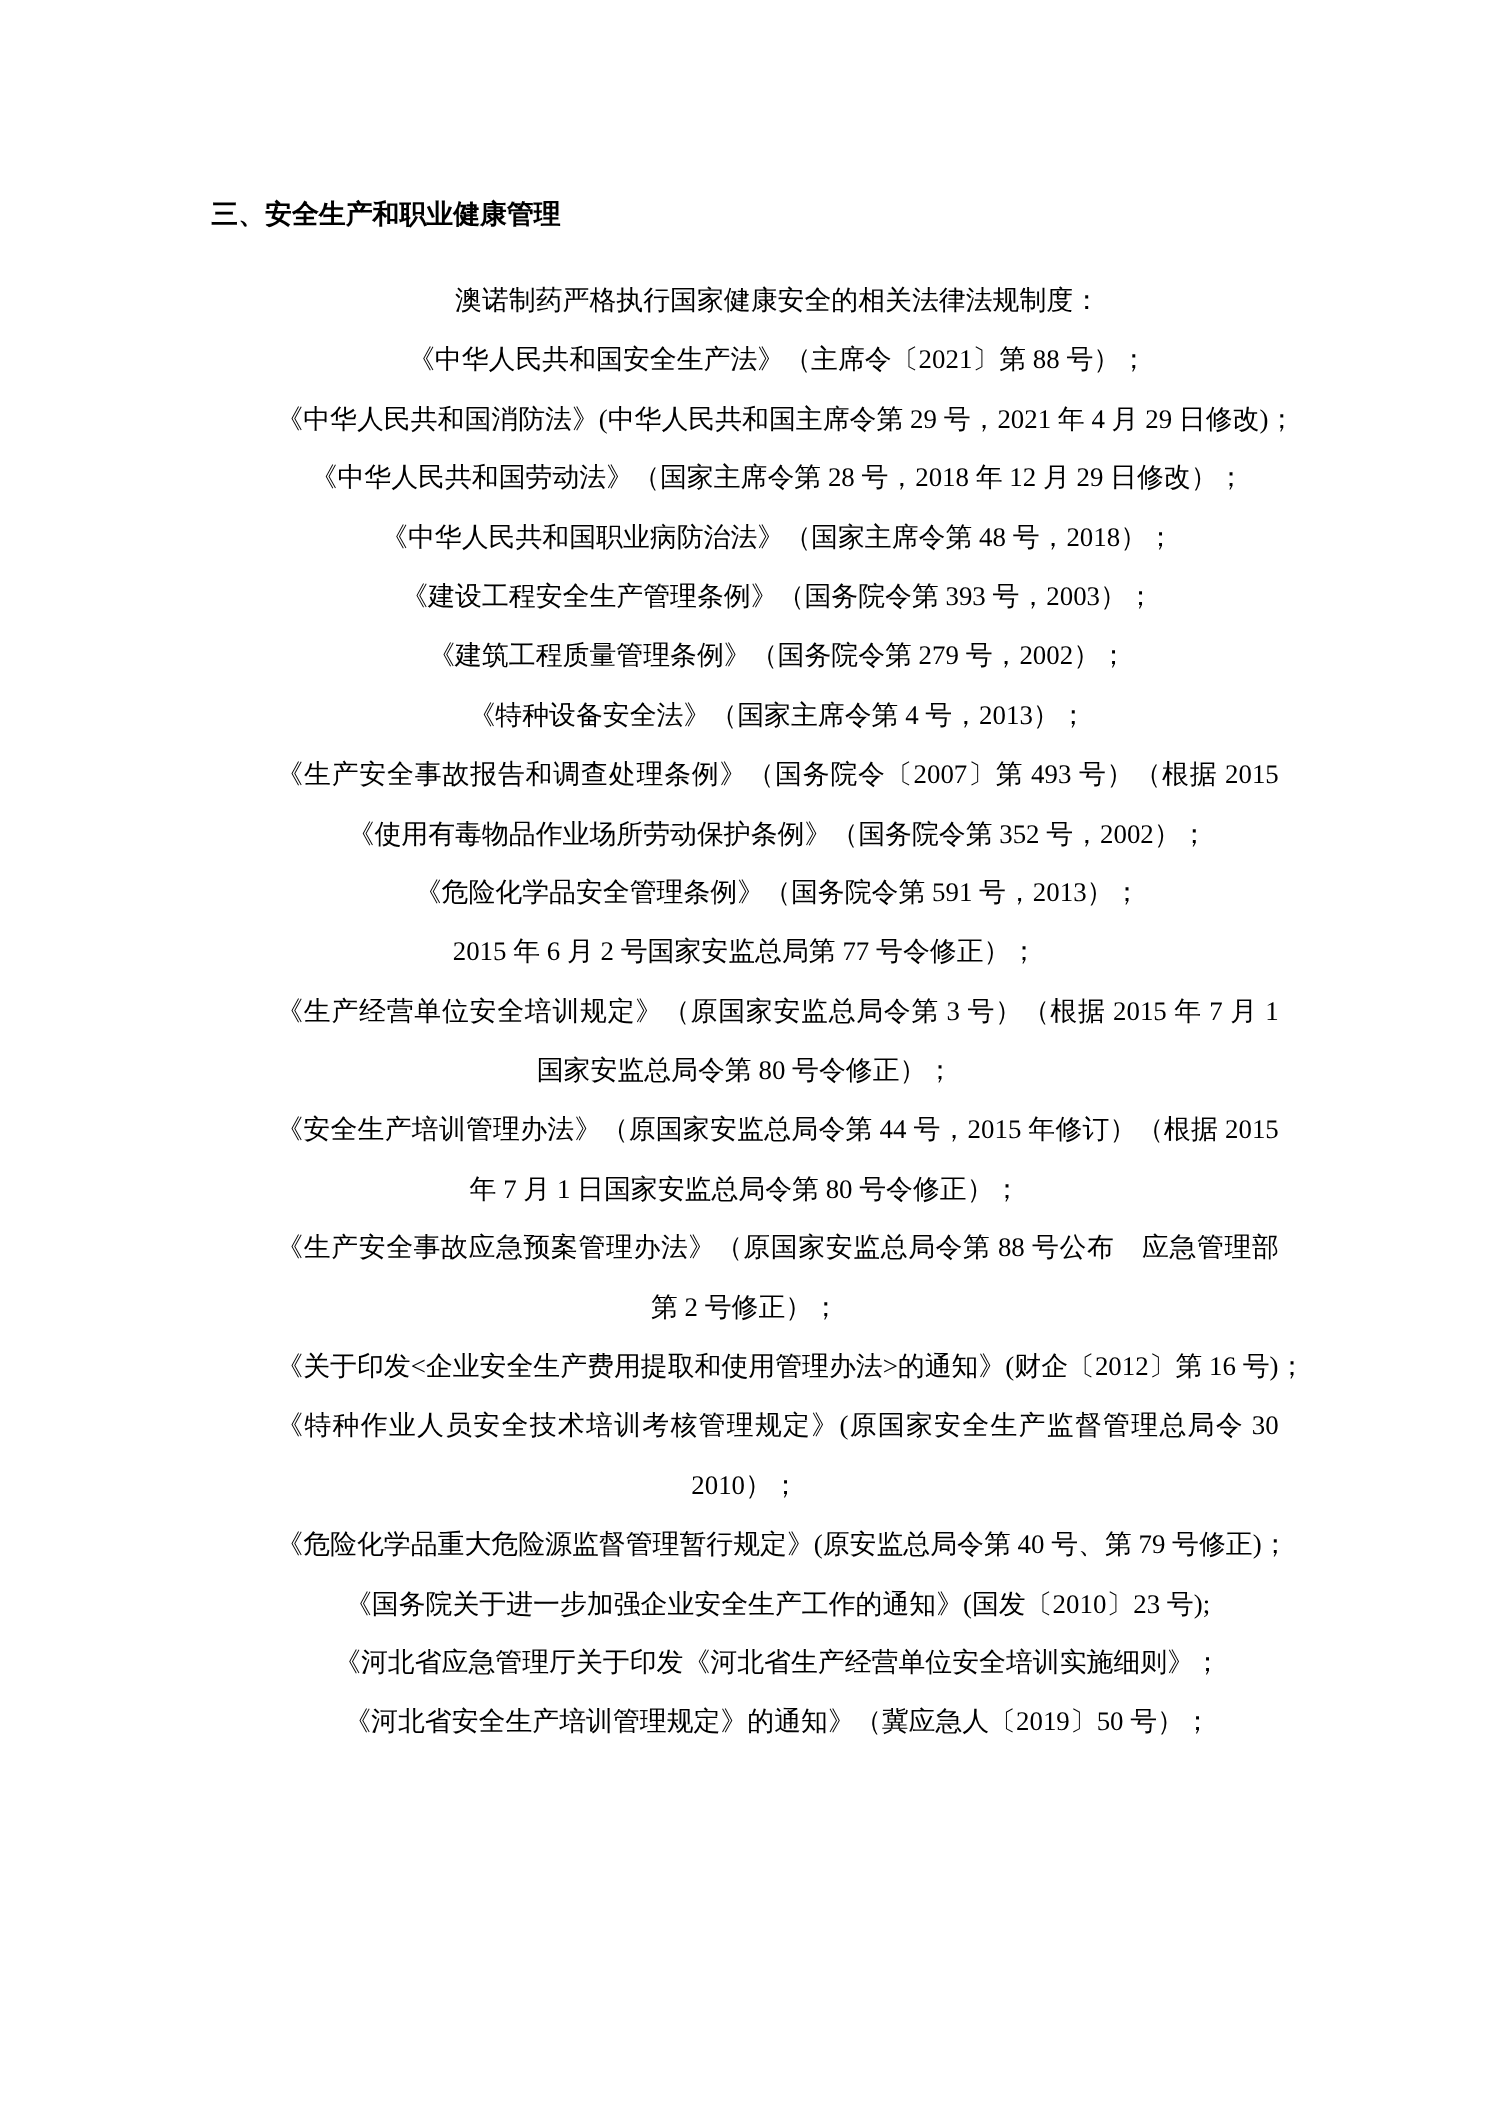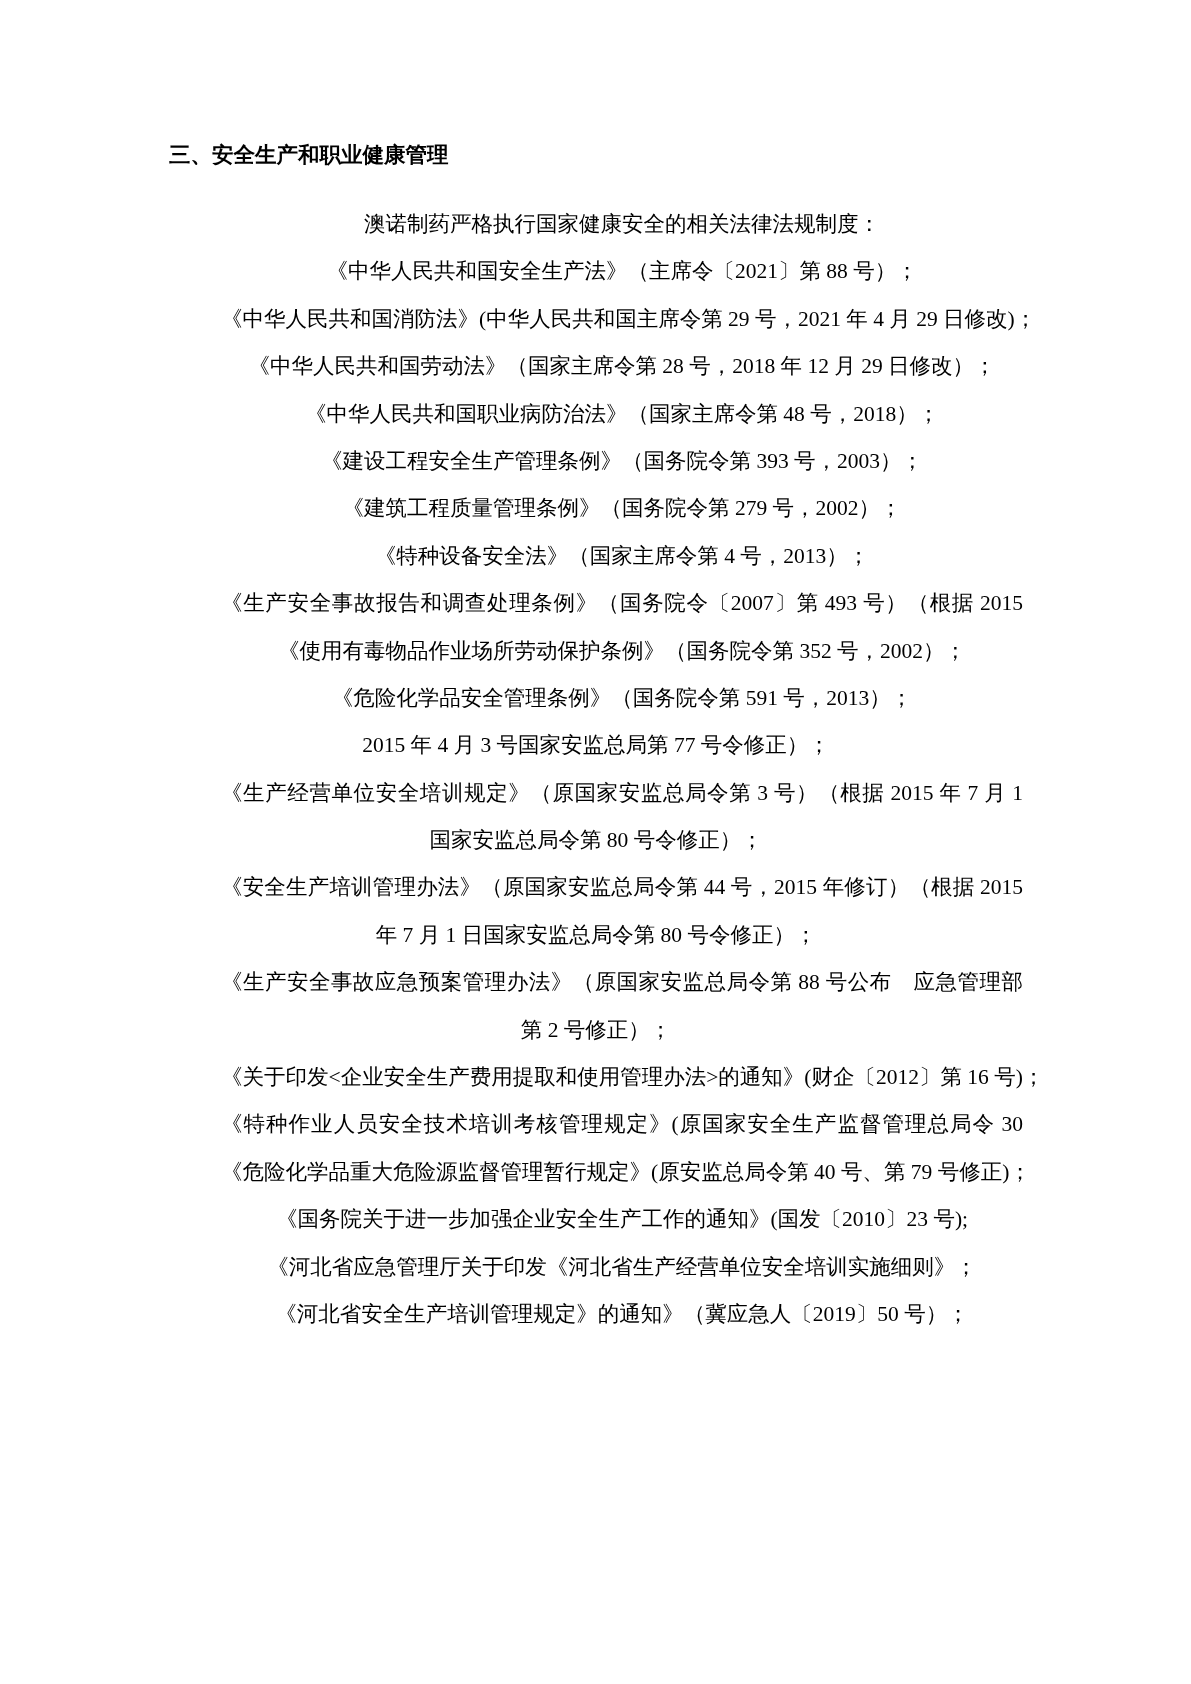--- a/index.html
+++ b/index.html
@@ -4,21 +4,21 @@
 <style>
   html, body {
     margin: 0;
     padding: 0;
     background: #ffffff;
   }
   .page {
     position: relative;
     width: 1191px;
     height: 1416px;
-    margin: 0 auto;
+    margin: 16px auto;
     background: #ffffff;
     font-family: "Liberation Serif", "DejaVu Serif", serif;
     color: #000000;
     overflow: hidden;
   }
   .content {
     position: absolute;
     left: 169px;
     top: 142px;
     width: 854px;
@@ -67,28 +67,29 @@
         <div class="line indent">《中华人民共和国安全生产法》（主席令〔2021〕第 88 号）；</div>
         <div class="line indent">《中华人民共和国消防法》(中华人民共和国主席令第 29 号，2021 年 4 月 29 日修改)；</div>
         <div class="line indent">《中华人民共和国劳动法》（国家主席令第 28 号，2018 年 12 月 29 日修改）；</div>
         <div class="line indent">《中华人民共和国职业病防治法》（国家主席令第 48 号，2018）；</div>
         <div class="line indent">《建设工程安全生产管理条例》（国务院令第 393 号，2003）；</div>
         <div class="line indent">《建筑工程质量管理条例》（国务院令第 279 号，2002）；</div>
         <div class="line indent">《特种设备安全法》（国家主席令第 4 号，2013）；</div>
         <div class="line indent justify">《生产安全事故报告和调查处理条例》（国务院令〔2007〕第 493 号）（根据 2015 年</div>
         <div class="line indent">《使用有毒物品作业场所劳动保护条例》（国务院令第 352 号，2002）；</div>
         <div class="line indent">《危险化学品安全管理条例》（国务院令第 591 号，2013）；</div>
-        <div class="line">2015 年 4 月 3 号国家安监总局第 77 号令修正）；</div>
+        <div class="line">2015 年 6 月 2 号国家安监总局第 77 号令修正）；</div>
         <div class="line indent justify">《生产经营单位安全培训规定》（原国家安监总局令第 3 号）（根据 2015 年 7 月 1 日</div>
         <div class="line">国家安监总局令第 80 号令修正）；</div>
         <div class="line indent justify">《安全生产培训管理办法》（原国家安监总局令第 44 号，2015 年修订）（根据 2015</div>
         <div class="line">年 7 月 1 日国家安监总局令第 80 号令修正）；</div>
         <div class="line indent justify">《生产安全事故应急预案管理办法》（原国家安监总局令第 88 号公布　应急管理部令</div>
         <div class="line">第 2 号修正）；</div>
         <div class="line indent">《关于印发&lt;企业安全生产费用提取和使用管理办法&gt;的通知》(财企〔2012〕第 16 号)；</div>
         <div class="line indent justify">《特种作业人员安全技术培训考核管理规定》(原国家安全生产监督管理总局令 30 号，</div>
+        <div class="line">2010）；</div>
         <div class="line indent">《危险化学品重大危险源监督管理暂行规定》(原安监总局令第 40 号、第 79 号修正)；</div>
         <div class="line indent">《国务院关于进一步加强企业安全生产工作的通知》(国发〔2010〕23 号);</div>
         <div class="line indent">《河北省应急管理厅关于印发《河北省生产经营单位安全培训实施细则》；</div>
         <div class="line indent">《河北省安全生产培训管理规定》的通知》（冀应急人〔2019〕50 号）；</div>
       </div>
   </div>
 </div>
 
 </body></html>

